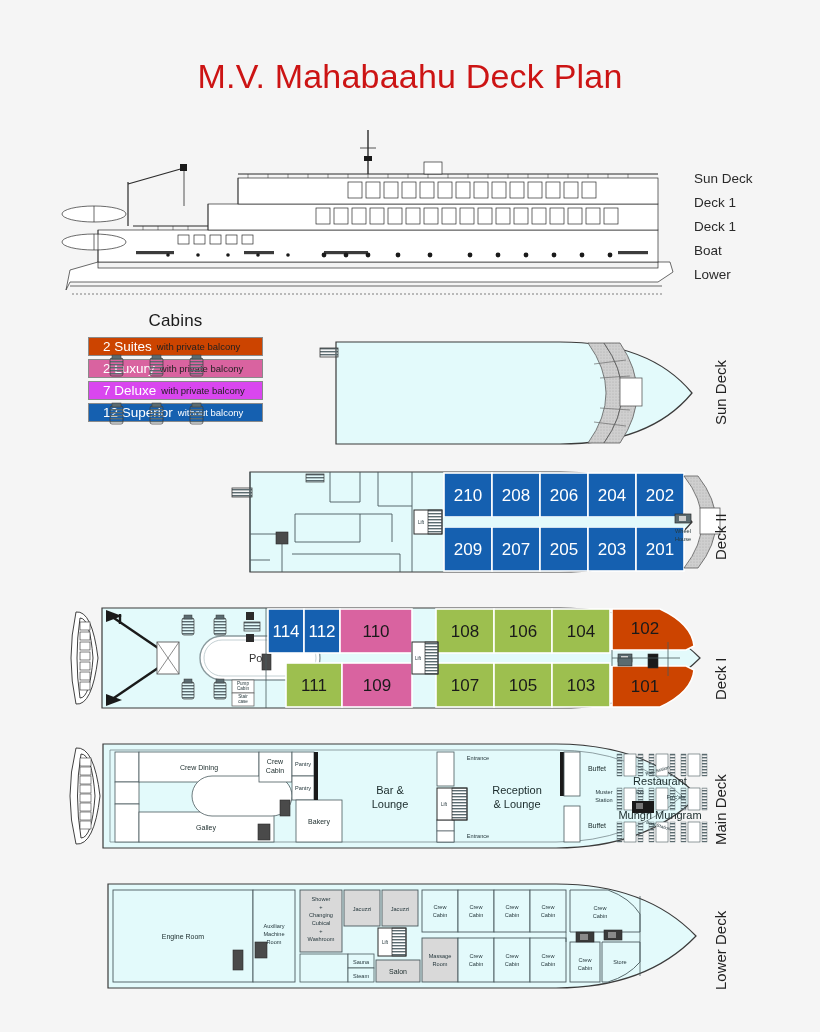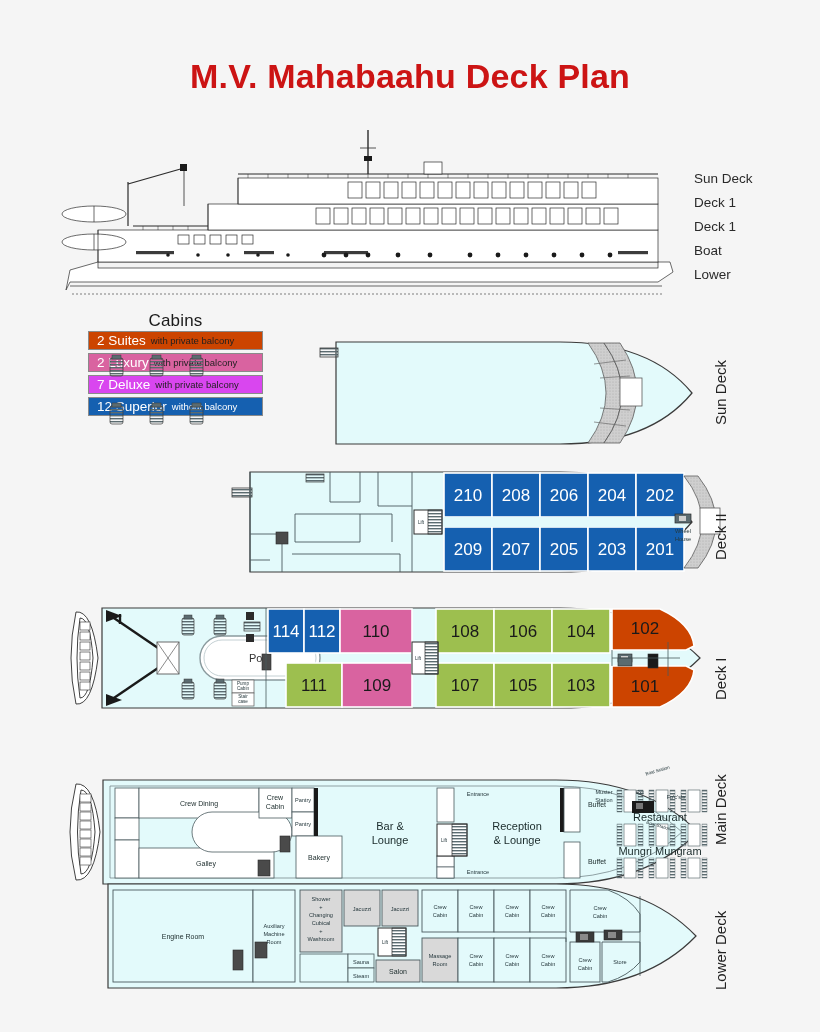--- a/index.html
+++ b/index.html
@@ -16,21 +16,21 @@
   }
 
   
   #page-title {
     position: absolute;
     top: 34px;
     left: 0;
     width: 820px;
     text-align: center;
     font-size: 34px;
-    font-weight: bold;
+    font-weight: normal;
     color: #cc1414;
     letter-spacing: 0.2px;
   }
 
   
   #profile-wrap {
     position: absolute;
     left: 58px;
     top: 122px;
     width: 620px;
@@ -57,30 +57,31 @@
   #cabins-legend {
     position: absolute;
     left: 88px;
     top: 311px;
     width: 175px;
   }
   #cabins-title {
     font-size: 17px;
     color: #1a1a1a;
     text-align: center;
+    margin-bottom: 6px;
     font-weight: normal;
     letter-spacing: .2px;
   }
   .legend-row {
     height: 19px;
     margin-bottom: 3px;
     border: 1px solid #8a8a8a;
     display: flex;
     align-items: center;
-    padding-left: 8px;
+    padding-left: 14px;
     box-sizing: border-box;
     white-space: nowrap;
   }
   .legend-count {
     font-size: 13.5px;
     color: #ffffff;
     font-weight: normal;
     margin-right: 5px;
   }
   .legend-note {
@@ -546,21 +547,21 @@
       <rect x="618" y="60" width="14" height="8" fill="#5b6b70" stroke="#2b2b2b" stroke-width="0.6"></rect>
       <rect x="648" y="56" width="10" height="14" fill="#1a1a1a" stroke="#2b2b2b" stroke-width="0.6"></rect>
       <line x1="612" y1="52" x2="612" y2="68" stroke="#4a5a5e" stroke-width="0.8"></line>
       <line x1="612" y1="60" x2="680" y2="60" stroke="#4a5a5e" stroke-width="0.8"></line>
       <line x1="668" y1="44" x2="668" y2="78" stroke="#4a5a5e" stroke-width="0.8"></line>
     </g>
   </svg>
 </div>
 <div class="deck-side-label" style="left:712px; top:700px;">Deck I</div>
 
-<div class="deck-plan" style="top:772px;">
+<div class="deck-plan" style="top:736px;">
   <svg width="710" height="122" viewBox="0 0 710 122">
 
     <g stroke="#2b2b2b" fill="none" stroke-width="0.9">
       <path d="M76 12 Q94 10 100 60 Q94 110 76 108 Q64 60 76 12 Z" fill="#ffffff"></path>
       <path d="M81 18 Q92 18 95 60 Q92 102 81 102 Q74 60 81 18 Z"></path>
       <g fill="#ffffff" stroke="#2b2b2b" stroke-width="0.55">
         <rect x="80" y="22" width="11" height="8"></rect>
           <rect x="80" y="31" width="11" height="8"></rect>
         <rect x="80" y="40" width="11" height="8"></rect>
           <rect x="80" y="49" width="11" height="8"></rect>

